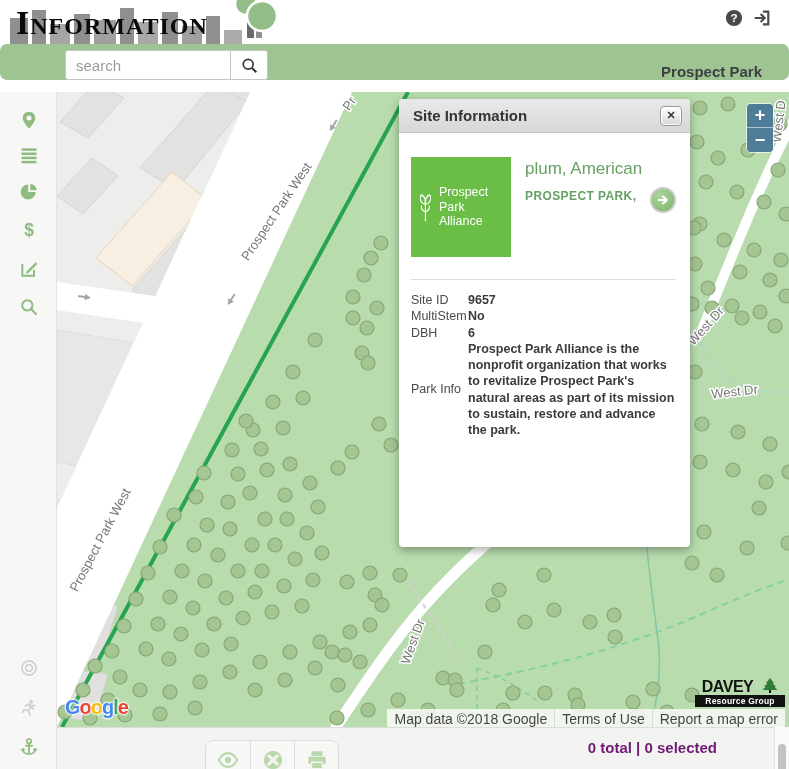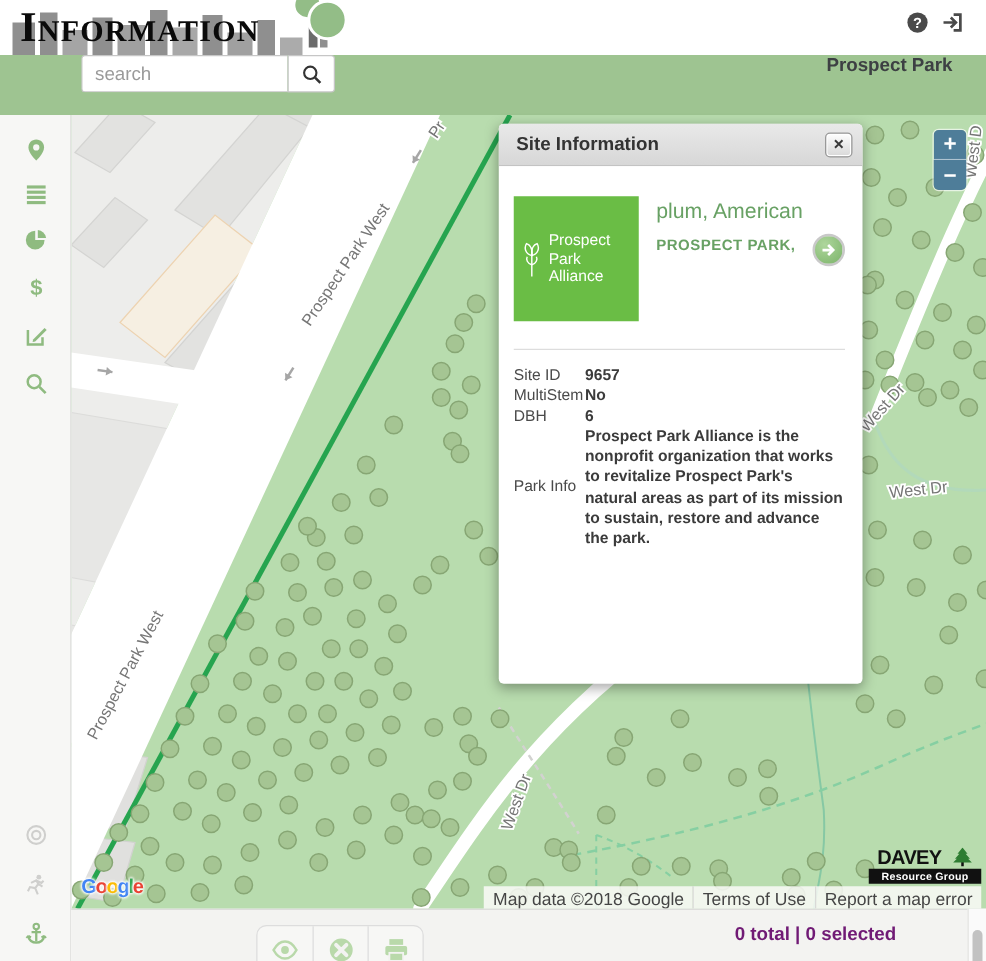--- a/index.html
+++ b/index.html
@@ -16,22 +16,22 @@
   #logobar{position:absolute;left:0;top:0;width:789px;height:44px;background:#fff;}
   #skyline{position:absolute;left:10px;top:6px;width:250px;height:38px;}
   #skyline .bld{position:absolute;bottom:0;background:#8f8f8f;}
   #logo-text{position:absolute;left:16px;top:4px;font-family:"Liberation Serif",serif;
     font-variant:small-caps;font-weight:700;font-size:34px;color:#0a0a0a;letter-spacing:1px;z-index:3;}
   #logo-tree{position:absolute;left:224px;top:-8px;width:60px;height:52px;z-index:2;}
   #topbar-icons{position:absolute;right:18px;top:9px;display:flex;gap:10px;align-items:center;z-index:3;}
   .tb-ico{width:18px;height:18px;color:#4a4a4a;}
 
   
-  #header{position:absolute;left:0;top:44px;width:789px;height:48px;background:var(--header-green);
-    display:flex;align-items:flex-start;}
+  #header{position:absolute;left:0;top:44px;width:789px;height:36px;background:var(--header-green);
+    display:flex;align-items:flex-end;border-radius:7px;}
   #search-wrap{display:flex;margin-left:65px;}
   #search-input{width:165px;height:30px;border:1px solid #c6c6c6;border-right:none;
     border-radius:3px 0 0 3px;padding:0 10px;font-size:15px;color:#444;background:#fff;outline:none;}
   #search-input::placeholder{color:#9a9a9a;}
   #search-btn{width:38px;height:30px;border:1px solid #c6c6c6;border-radius:0 3px 3px 0;
     background:#fff;display:flex;align-items:center;justify-content:center;cursor:pointer;}
   #park-name{margin-left:auto;margin-right:27px;font-size:15px;font-weight:700;color:#3d4043;}
 
   
   #sidebar{position:absolute;left:0;top:92px;width:57px;height:677px;background:#f7f7f5;
@@ -47,21 +47,21 @@
     stroke:#ffffff;stroke-width:3px;paint-order:stroke;font-weight:400;}
   .tree-dot{fill:#a5c593;stroke:#87a674;stroke-width:1.2;}
 
   #zoom-ctl{position:absolute;left:690px;top:12px;width:26px;border-radius:4px;
     box-shadow:0 0 0 1px rgba(255,255,255,.65);z-index:6;}
   .zoom-btn{width:26px;height:24px;background:var(--zoom-blue);color:#fff;font-size:18px;font-weight:700;
     display:flex;align-items:center;justify-content:center;cursor:pointer;user-select:none;}
   #zoom-in{border-radius:4px 4px 0 0;border-bottom:1px solid rgba(255,255,255,.55);}
   #zoom-out{border-radius:0 0 4px 4px;}
 
-  #google-logo{position:absolute;left:8px;bottom:8px;font-size:16px;font-weight:700;z-index:6;
+  #google-logo{position:absolute;left:8px;bottom:8px;font-size:20px;font-weight:700;z-index:6;
     text-shadow:0 0 2px #fff,0 0 2px #fff,0 0 3px #fff,0 0 3px #fff;letter-spacing:-1px;cursor:pointer;}
   #attribution{position:absolute;right:4px;bottom:0;height:17px;display:flex;z-index:6;font-size:14px;color:#454545;align-items:center;}
   #attribution .att{background:rgba(250,250,248,.85);padding:2px 7px;white-space:nowrap;border-left:1px solid #d9d9d7;}
   #attribution .att:first-child{border-left:none;}
   #davey{position:absolute;right:4px;bottom:20px;width:90px;z-index:6;}
   #davey-top{display:flex;align-items:flex-end;justify-content:center;gap:9px;}
   #davey-name{font-size:16px;font-weight:900;color:#111;letter-spacing:-0.5px;line-height:14px;}
   #davey-sub{background:#111;color:#fff;font-size:8.5px;font-weight:700;text-align:center;
     padding:1px 0;margin-top:1px;letter-spacing:0.2px;}
 

